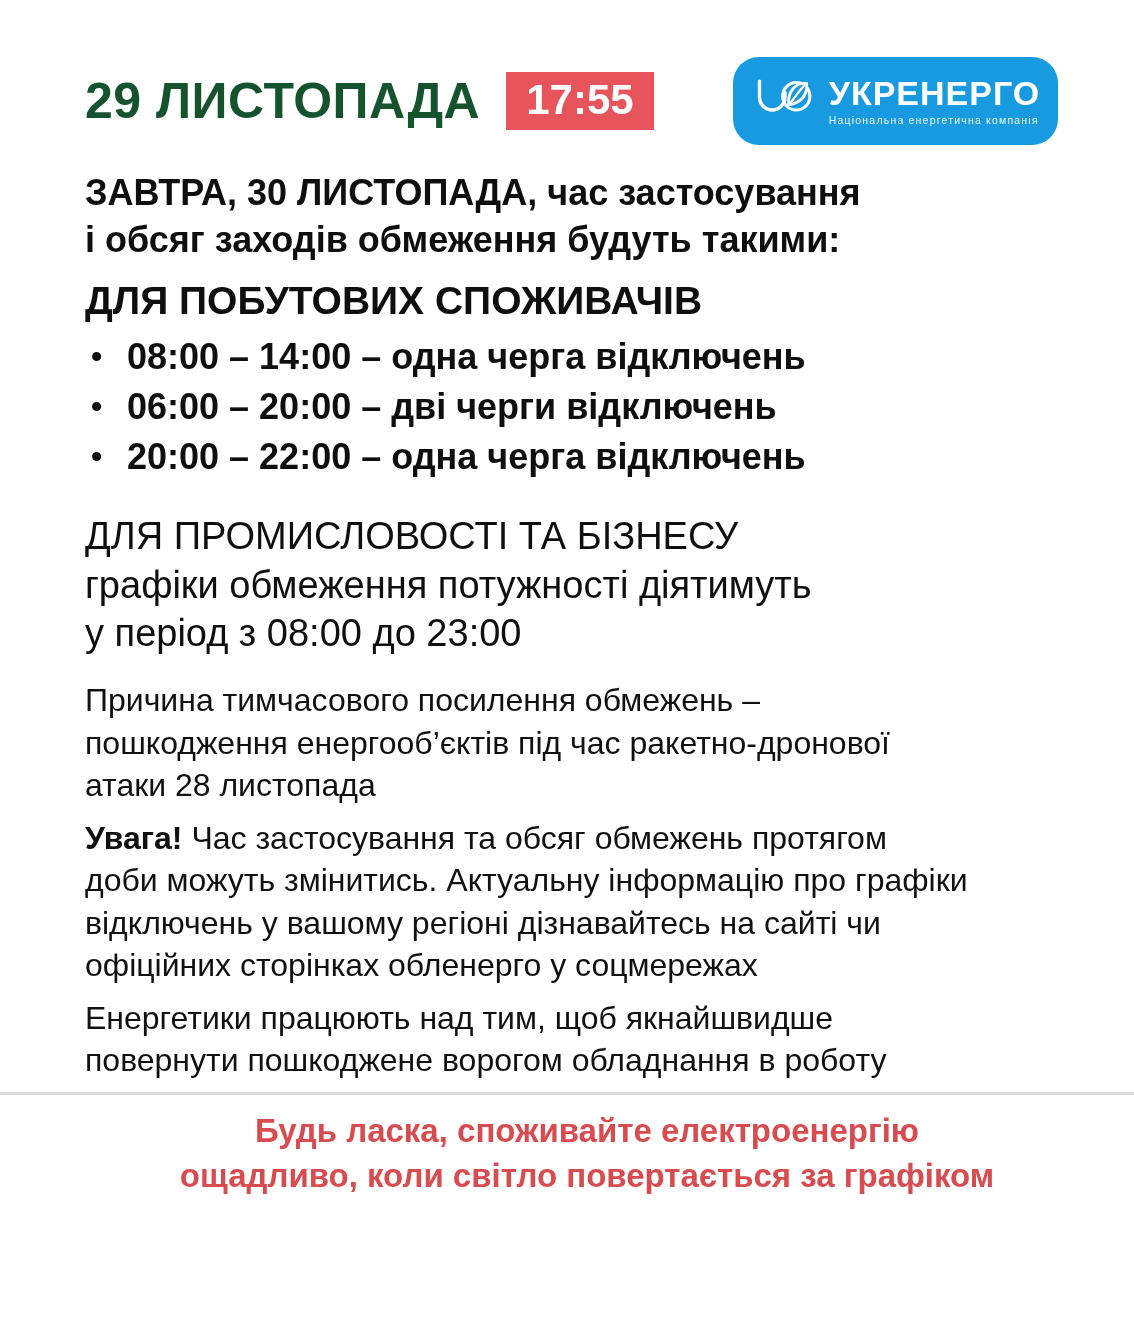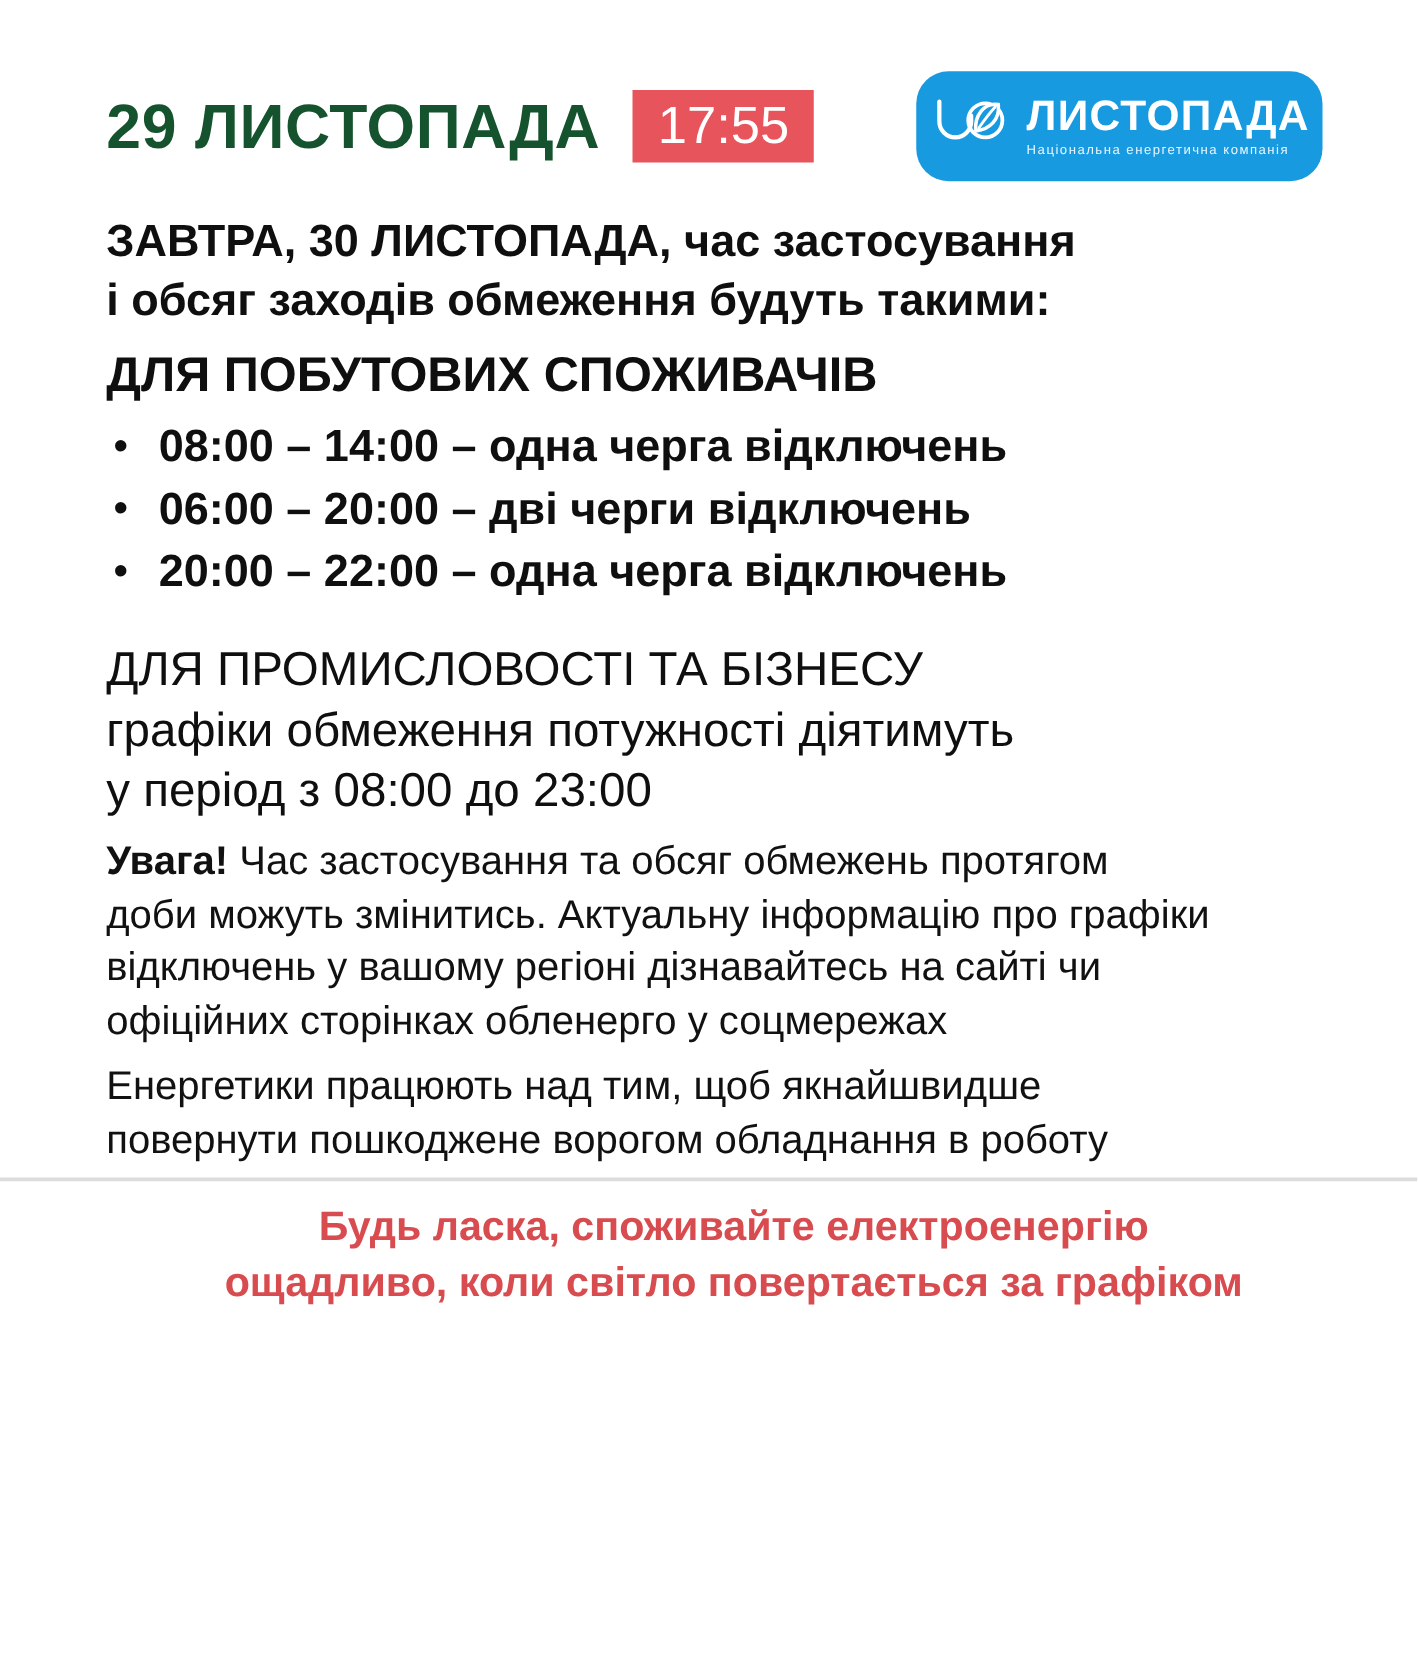--- a/index.html
+++ b/index.html
@@ -15,21 +15,21 @@
 
   
   .header-row{
     display:flex;align-items:center;
     margin-top:57px;height:88px;
   }
   .date-label{font-size:50px;font-weight:700;letter-spacing:0.5px;color:#14532d;}
   .time-badge{
     margin-left:26px;
     background:var(--badge-red,#e8545b);
-    color:#ffffff;font-weight:normal;font-size:42px;
+    color:#ffffff;font-weight:bold;font-size:42px;
     padding:5px 20px 7px;line-height:1.1;
   }
   .logo{
     margin-left:auto;
     background:var(--logo-blue,#189ae0);
     border-radius:26px;
     width:325px;height:88px;
     display:flex;align-items:center;justify-content:center;
     gap:12px;
   }
@@ -110,21 +110,21 @@
       <span class="date-label">29 ЛИСТОПАДА</span>
       <span class="time-badge">17:55</span>
       <div class="logo">
         <svg class="logo-mark" viewBox="0 0 70 60" fill="none" xmlns="http://www.w3.org/2000/svg">
           <path d="M9 9 v17 a13.5 13.5 0 0 0 27 0 v-5" stroke="#ffffff" stroke-width="3.6" stroke-linecap="round"></path>
           <circle cx="48" cy="25" r="14.5" stroke="#ffffff" stroke-width="3.2"></circle>
           <path d="M40 34 C38.5 21 47 9.5 59 11.5 C60.5 24 52 32.5 40 34 Z" fill="var(--logo-blue,#189ae0)" stroke="#ffffff" stroke-width="3"></path>
           <path d="M42.5 31.5 C47 25 51.5 19 56.5 13.5" stroke="#ffffff" stroke-width="2.4" stroke-linecap="round"></path>
         </svg>
         <div class="logo-textcol">
-          <span class="logo-name">ЛИСТОПАДА</span>
+          <span class="logo-name">УКРЕНЕРГО</span>
           <span class="logo-tagline">Національна енергетична компанія</span>
         </div>
       </div>
     </div>
 
 
     <p class="lead">ЗАВТРА, 30 ЛИСТОПАДА, час застосування
 і обсяг заходів обмеження будуть такими:</p>
 
     <h2 class="section-heading">ДЛЯ ПОБУТОВИХ СПОЖИВАЧІВ</h2>
@@ -132,20 +132,23 @@
     <ul class="schedule">
       <li>08:00 – 14:00 – одна черга відключень</li>
       <li>06:00 – 20:00 – дві черги відключень</li>
       <li>20:00 – 22:00 – одна черга відключень</li>
     </ul>
 
     <h2 class="industry-block">ДЛЯ ПРОМИСЛОВОСТІ ТА БІЗНЕСУ
 графіки обмеження потужності діятимуть
 у період з 08:00 до 23:00</h2>
 
+    <p class="para para-reason">Причина тимчасового посилення обмежень –
+пошкодження енергооб’єктів під час ракетно-дронової
+атаки 28 листопада</p>
 
     <p class="para para-notice"><span class="notice-bold">Увага!</span><span> Час застосування та обсяг обмежень протягом
 доби можуть змінитись. Актуальну інформацію про графіки
 відключень у вашому регіоні дізнавайтесь на сайті чи
 офіційних сторінках обленерго у соцмережах</span></p>
 
     <p class="para para-work">Енергетики працюють над тим, щоб якнайшвидше
 повернути пошкоджене ворогом обладнання в роботу</p>
 
   </div>

